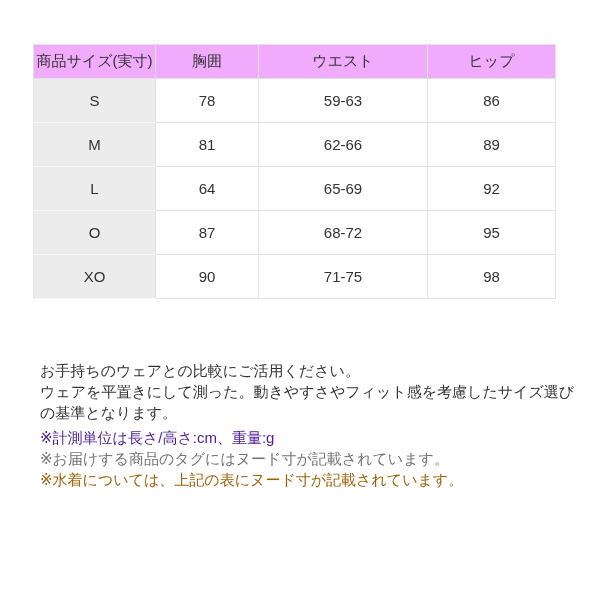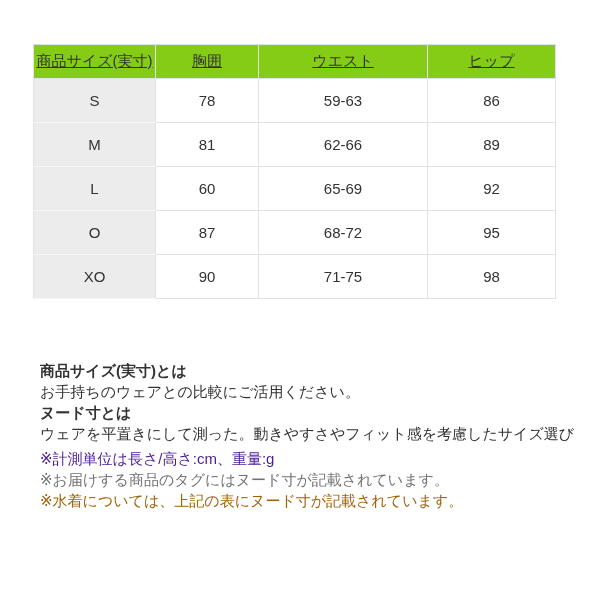--- a/index.html
+++ b/index.html
@@ -26,23 +26,22 @@
   .size-table th,
   .size-table td {
     border: 1px solid #e2e2e2;
     text-align: center;
     vertical-align: middle;
     padding: 0;
     font-weight: normal;
     color: #333333;
   }
   .size-table thead th {
-    background: #84cc16;
+    background: #f0abfc;
     height: 33px;
-    text-decoration: underline;
   }
   .size-table tbody td {
     height: 43px;
     background: #ffffff;
   }
   .size-table tbody td.size-col {
     background: #ececec;
     border-top-color: #f7f7f7;
     border-bottom-color: #f7f7f7;
   }
@@ -100,48 +99,47 @@
       <td>86</td>
     </tr>
     <tr>
       <td class="size-col">M</td>
       <td>81</td>
       <td>62-66</td>
       <td>89</td>
     </tr>
     <tr>
       <td class="size-col">L</td>
-      <td>60</td>
+      <td>64</td>
       <td>65-69</td>
       <td>92</td>
     </tr>
     <tr>
       <td class="size-col">O</td>
       <td>87</td>
       <td>68-72</td>
       <td>95</td>
     </tr>
     <tr>
       <td class="size-col">XO</td>
       <td>90</td>
       <td>71-75</td>
       <td>98</td>
     </tr>
   </tbody>
 </table>
 
 <div class="text-block">
   <section>
-    <h3 class="section-heading">商品サイズ(実寸)とは</h3>
     <div class="line">お手持ちのウェアとの比較にご活用ください。</div>
   </section>
 
   <section class="section-gap">
-    <h3 class="section-heading">ヌード寸とは</h3>
     <div class="line">ウェアを平置きにして測った。動きやすさやフィット感を考慮したサイズ選び</div>
+    <div class="line">の基準となります。</div>
   </section>
 
   <div class="notes-block">
     <div class="line" style="color: #4c1d95;">※計測単位は長さ/高さ:cm、重量:g</div>
     <div class="line" style="color: #737373;">※お届けする商品のタグにはヌード寸が記載されています。</div>
     <div class="line" style="color: #a16207;">※水着については、上記の表にヌード寸が記載されています。</div>
   </div>
 </div>
 
 </body></html>

